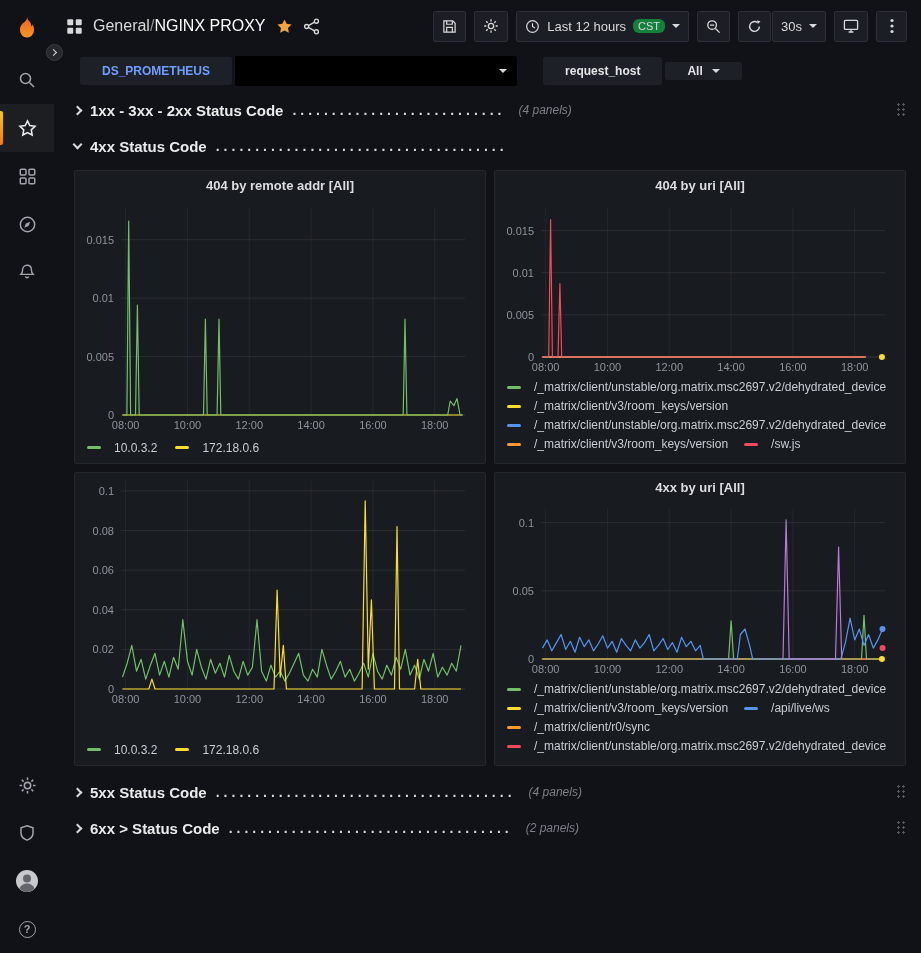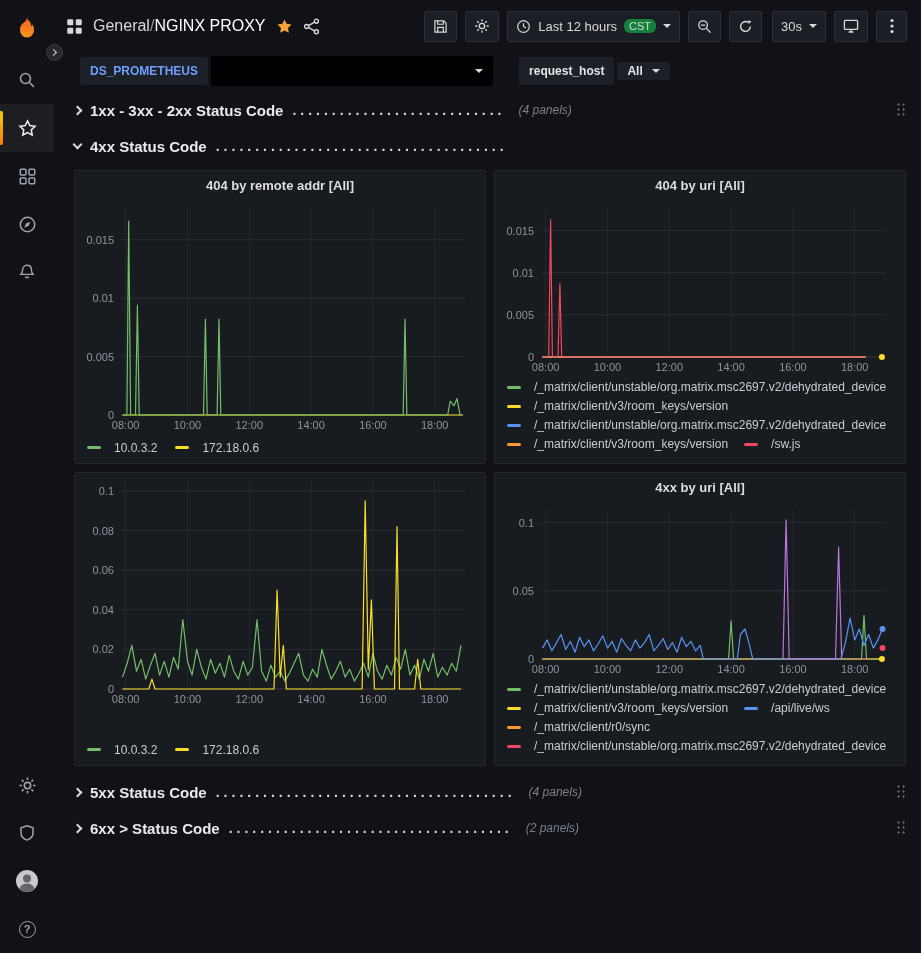--- a/index.html
+++ b/index.html
@@ -35,33 +35,33 @@
   .crumb-section { font-size:16px; color:#d8d9da; cursor:pointer; }
   .crumb-sep { font-size:16px; color:#8f939c; }
   .crumb-title { font-size:16px; color:#ffffff; cursor:pointer; }
   .tb-right { margin-left:auto; display:flex; align-items:center; gap:8px; }
   .tb-btn { height:31px; min-width:31px; padding:0 8px; background:#1b1e24; border:1px solid #2c2f38;
     border-radius:2px; display:flex; align-items:center; justify-content:center; gap:7px;
     color:#d8d9da; font-size:13px; cursor:pointer; }
   .badge { background:#15803d; border-radius:6px; padding:1px 5px; font-size:11px; color:#d8d9da; }
   .caret { width:0; height:0; border-left:4px solid transparent; border-right:4px solid transparent;
     border-top:4px solid #d8d9da; display:inline-block; }
-  .btn-group { display:flex; gap:10px; }
+  .btn-group { display:flex; gap:1px; }
   .iconbtn { background:none; border:none; padding:0; color:#d8d9da; cursor:pointer;
     display:flex; align-items:center; }
 
   
   .submenu { height:38px; display:flex; align-items:center; padding:0 12px 0 26px; gap:26px; }
   .var-group { display:flex; align-items:center; gap:3px; }
-  .var-label { background:#1d2026; padding:7px 10px; border-radius:2px; font-size:12px;
+  .var-label { background:#1d2026; padding:7px 22px; border-radius:2px; font-size:12px;
     font-weight:700; color:#e3e4e8; white-space:nowrap; }
   .var-label.link { color:#6e9fff; cursor:pointer; }
   .var-black { width:282px; height:30px; background:#000000; border-radius:0 2px 2px 0;
     display:flex; align-items:center; justify-content:flex-end; padding:0 10px; cursor:pointer; }
-  .var-select { background:#1d2026; height:18px; padding:0 10px; border-radius:2px;
+  .var-select { background:#1d2026; height:18px; padding:0 22px; border-radius:2px;
     display:flex; align-items:center; gap:9px; font-size:12px; font-weight:700;
     color:#e3e4e8; cursor:pointer; }
 
   
   .dash { flex:1; padding:6px 15px 8px 20px; overflow:hidden; }
   .row-head { display:flex; align-items:center; gap:9px; height:28px; margin-bottom:8px; cursor:pointer; }
   .row-head.expanded { margin-bottom:10px; }
   .chev { width:7px; height:7px; border-right:2px solid #d8d9da; border-bottom:2px solid #d8d9da;
     display:inline-block; flex:0 0 auto; }
   .chev.right { transform:rotate(-45deg); }

